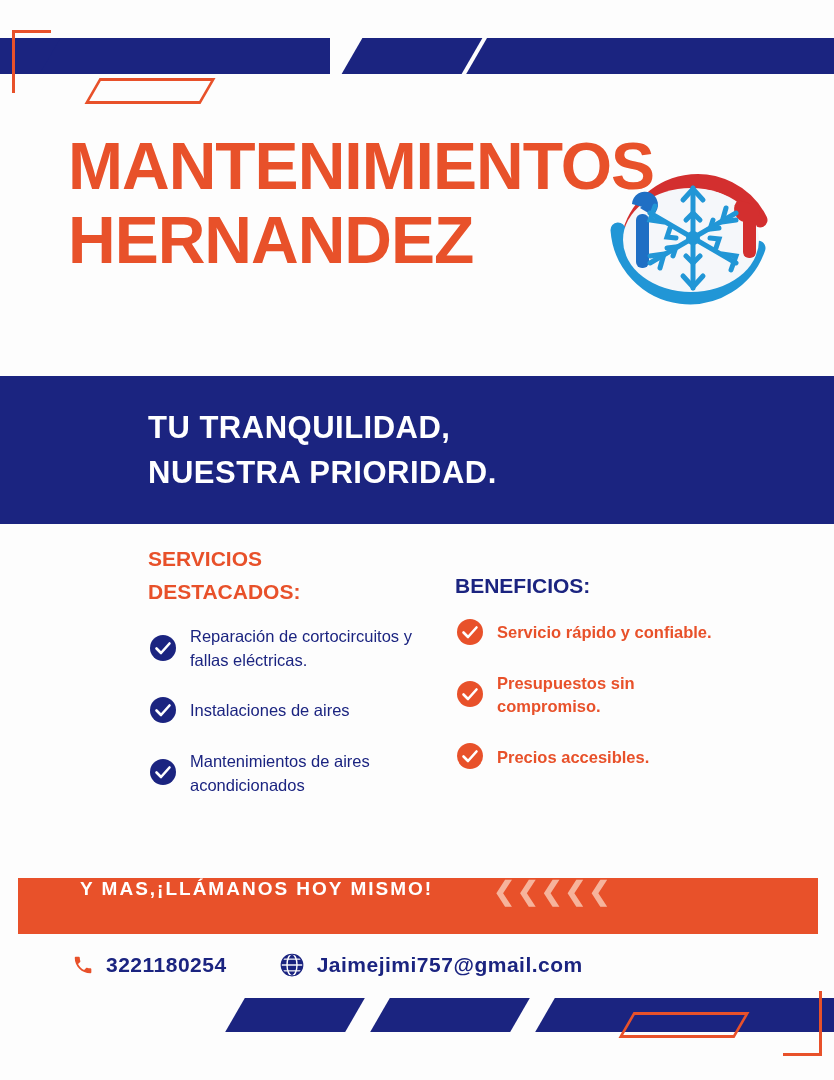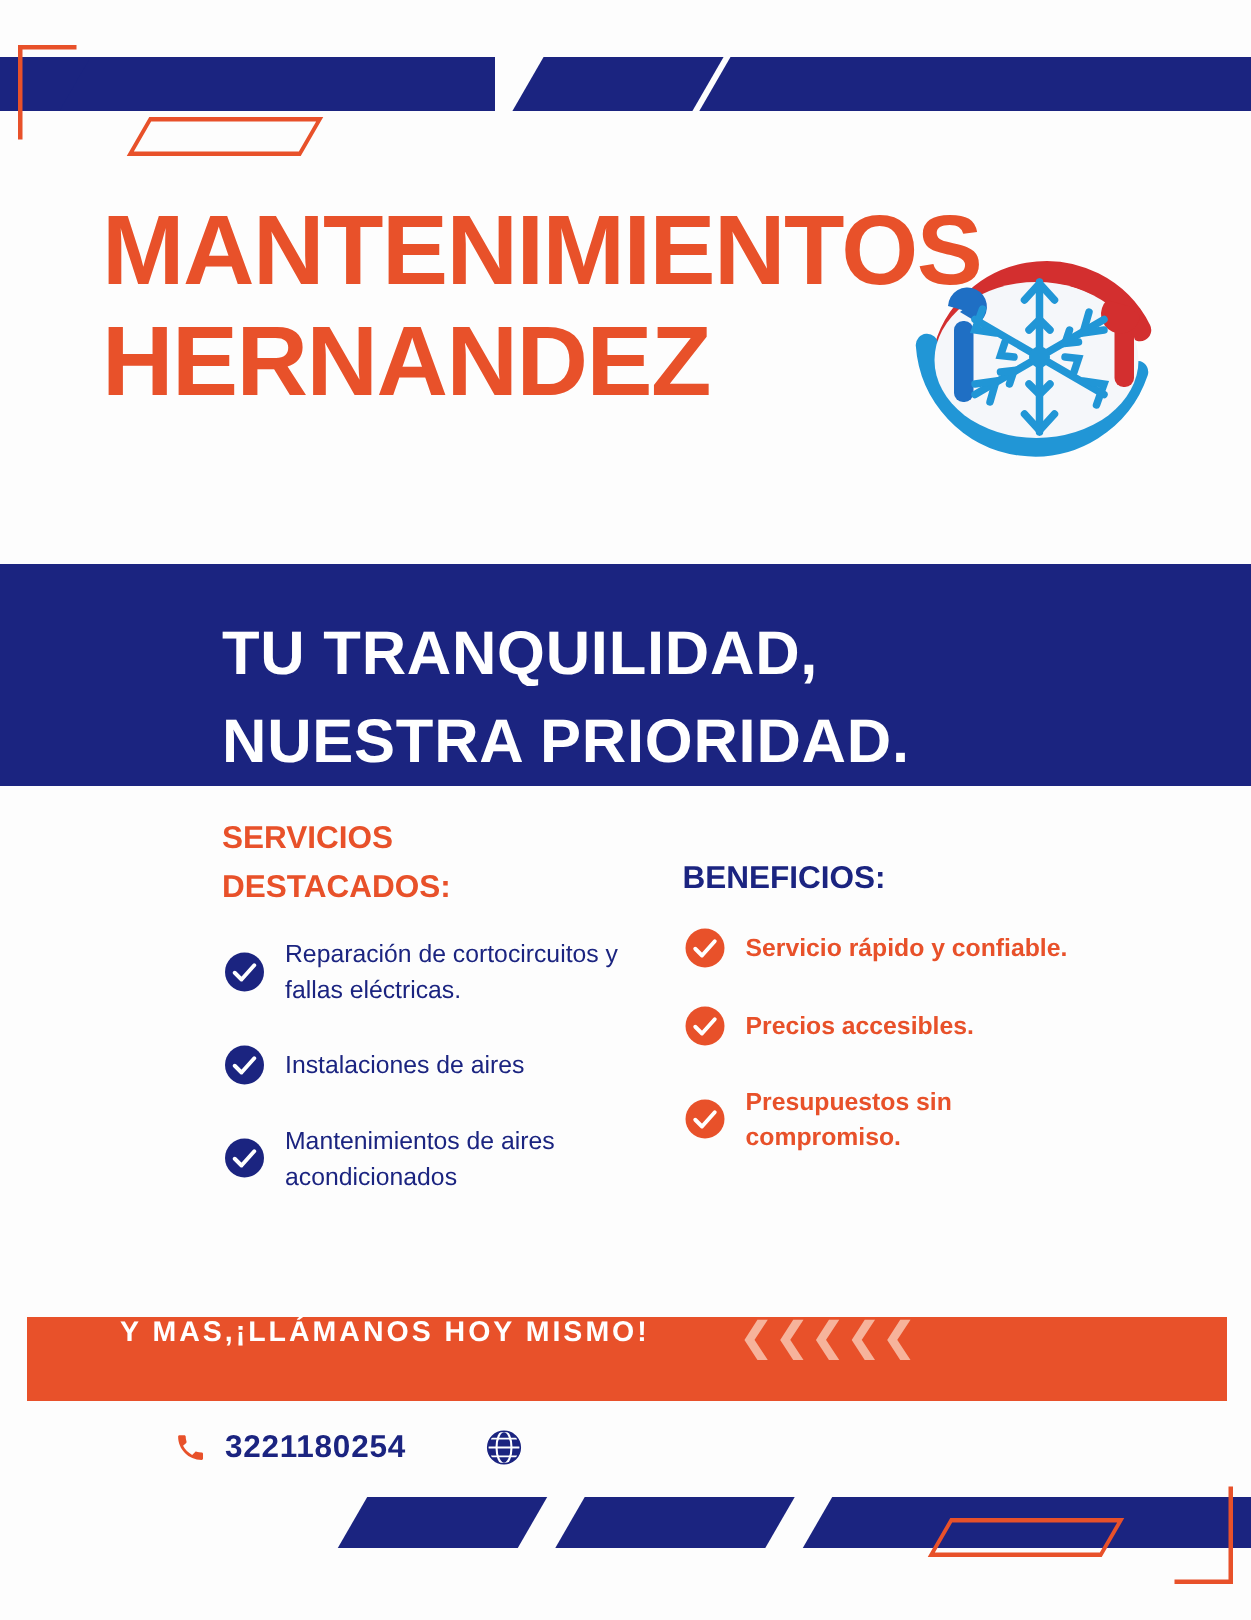--- a/index.html
+++ b/index.html
@@ -69,21 +69,21 @@
     position: absolute;
     top: 376px; left: 0;
     width: 834px;
     height: 148px;
     background: #1b2480;
     color: #ffffff;
     box-sizing: border-box;
     padding: 30px 0 0 148px;
   }
   .tagline-line {
-    font-size: 41px;
+    font-size: 31px;
     font-weight: bold;
     letter-spacing: 0.5px;
     line-height: 1.45;
   }
 
   
   .content {
     position: absolute;
     top: 535px; left: 0;
     width: 834px;
@@ -168,21 +168,21 @@
 
   
   .contact {
     position: absolute;
     top: 940px;
     left: 0;
     width: 834px;
     height: 50px;
     display: flex;
     align-items: center;
-    padding-left: 116px;
+    padding-left: 72px;
     box-sizing: border-box;
   }
   .contact-item {
     display: flex;
     align-items: center;
     margin-right: 52px;
   }
   .contact-item .ic {
     margin-right: 12px;
     display: flex;
@@ -320,30 +320,30 @@
         </span>
         <span class="bullet-text">Servicio rápido y confiable.</span>
       </li>
       <li>
         <span class="tick">
           <svg viewBox="0 0 30 30" width="30" height="30">
             <circle cx="15" cy="15" r="13" fill="#e8512a"></circle>
             <path d="M8.5,15.5 l4.5,4.5 8.5,-9.5" stroke="#ffffff" stroke-width="2.6" fill="none" stroke-linecap="round" stroke-linejoin="round"></path>
           </svg>
         </span>
+        <span class="bullet-text">Presupuestos sin compromiso.</span>
+      </li>
+      <li>
+        <span class="tick">
+          <svg viewBox="0 0 30 30" width="30" height="30">
+            <circle cx="15" cy="15" r="13" fill="#e8512a"></circle>
+            <path d="M8.5,15.5 l4.5,4.5 8.5,-9.5" stroke="#ffffff" stroke-width="2.6" fill="none" stroke-linecap="round" stroke-linejoin="round"></path>
+          </svg>
+        </span>
         <span class="bullet-text">Precios accesibles.</span>
-      </li>
-      <li>
-        <span class="tick">
-          <svg viewBox="0 0 30 30" width="30" height="30">
-            <circle cx="15" cy="15" r="13" fill="#e8512a"></circle>
-            <path d="M8.5,15.5 l4.5,4.5 8.5,-9.5" stroke="#ffffff" stroke-width="2.6" fill="none" stroke-linecap="round" stroke-linejoin="round"></path>
-          </svg>
-        </span>
-        <span class="bullet-text">Presupuestos sin compromiso.</span>
       </li>
     </ul>
   </div>
 
 </div>
 
 <div class="cta-bar">
   <div class="cta-text">Y MAS,¡LLÁMANOS HOY MISMO!</div>
   <div class="chevrons">
     <span class="chev">❮</span>
@@ -367,20 +367,21 @@
     <span class="ic">
       <svg viewBox="0 0 24 24" width="26" height="26">
         <circle cx="12" cy="12" r="10" fill="#1b2480"></circle>
         <ellipse cx="12" cy="12" rx="4.6" ry="10" fill="none" stroke="#ffffff" stroke-width="1.3"></ellipse>
         <line x1="2" y1="12" x2="22" y2="12" stroke="#ffffff" stroke-width="1.3"></line>
         <line x1="4" y1="6.6" x2="20" y2="6.6" stroke="#ffffff" stroke-width="1.1"></line>
         <line x1="4" y1="17.4" x2="20" y2="17.4" stroke="#ffffff" stroke-width="1.1"></line>
         <circle cx="12" cy="12" r="10" fill="none" stroke="#1b2480" stroke-width="1"></circle>
       </svg>
     </span>
+    <span class="contact-text">Jaimejimi757@gmail.com</span>
   </div>
 </div>
 
 <div class="bottom-deco">
   <div class="blue-band" style="left:235px; bottom:48px; width:120px; height:34px; transform: skewX(-30deg);"></div>
   <div class="blue-band" style="left:380px; bottom:48px; width:140px; height:34px; transform: skewX(-30deg);"></div>
   <div class="blue-band" style="left:545px; bottom:48px; width:300px; height:34px; transform: skewX(-30deg);"></div>
   <div class="orange-shape" style="right:12px; bottom:24px; width:36px; height:62px; border-left:none; border-top:none;"></div>
   <div class="orange-shape" style="right:92px; bottom:42px; width:110px; height:20px; transform: skewX(-30deg);"></div>
 </div>

